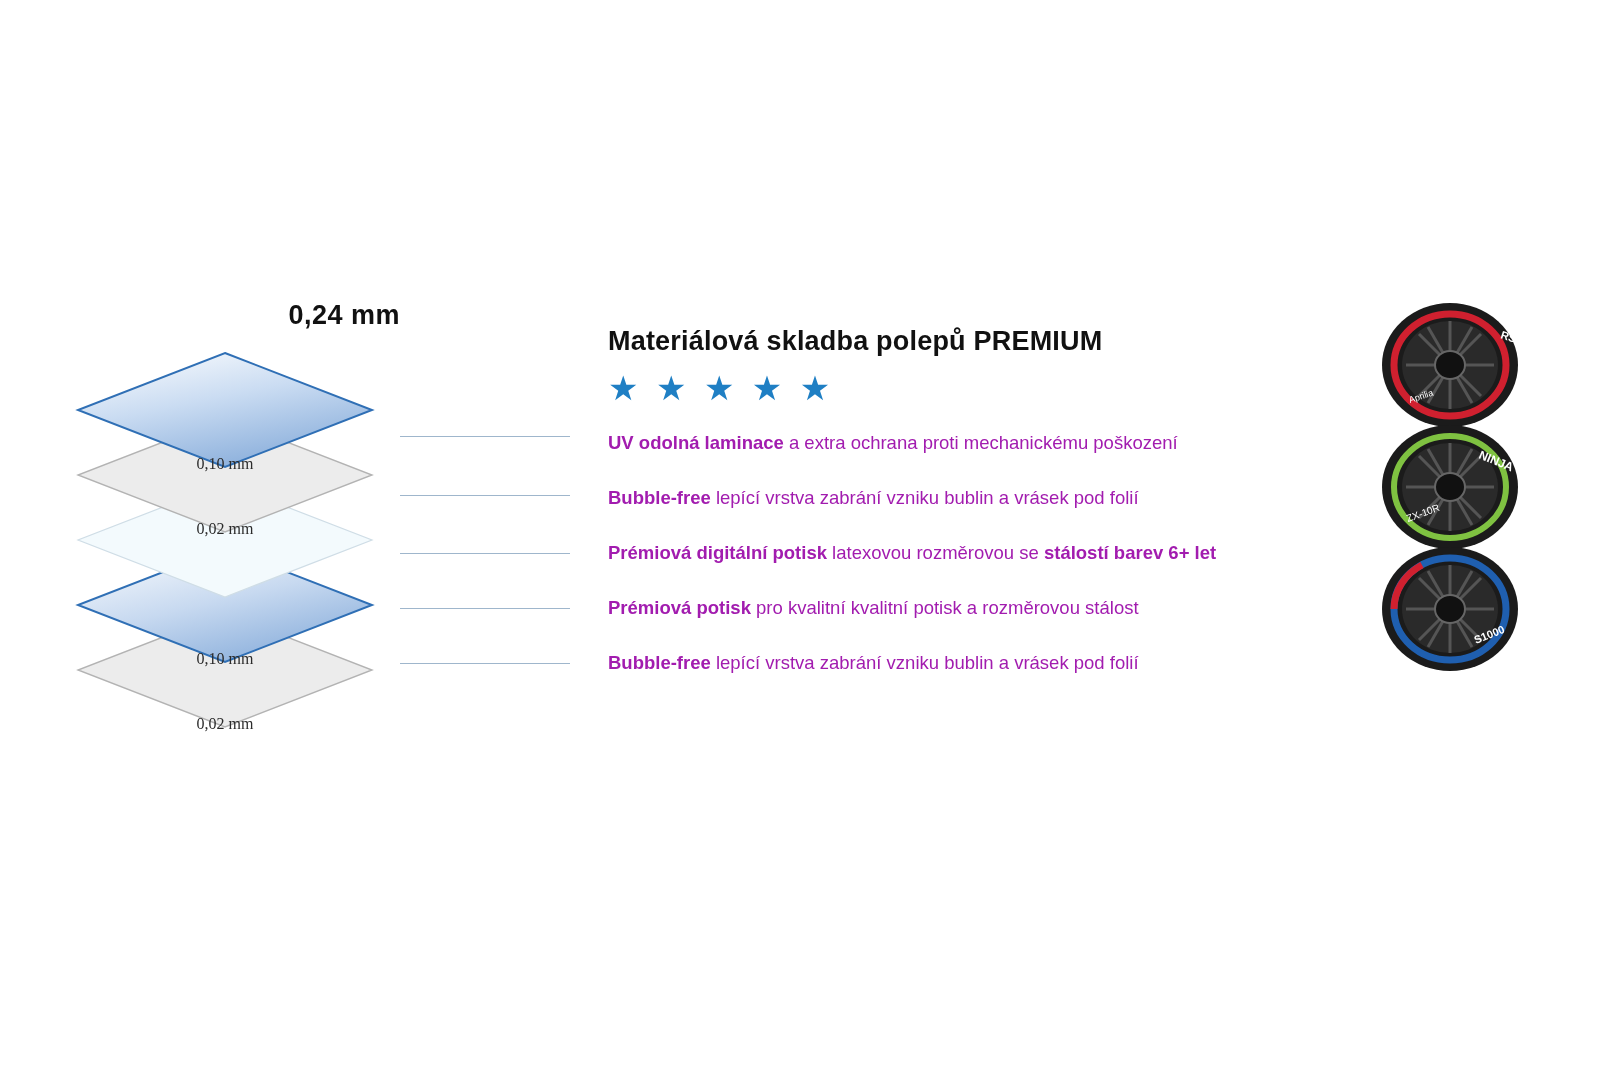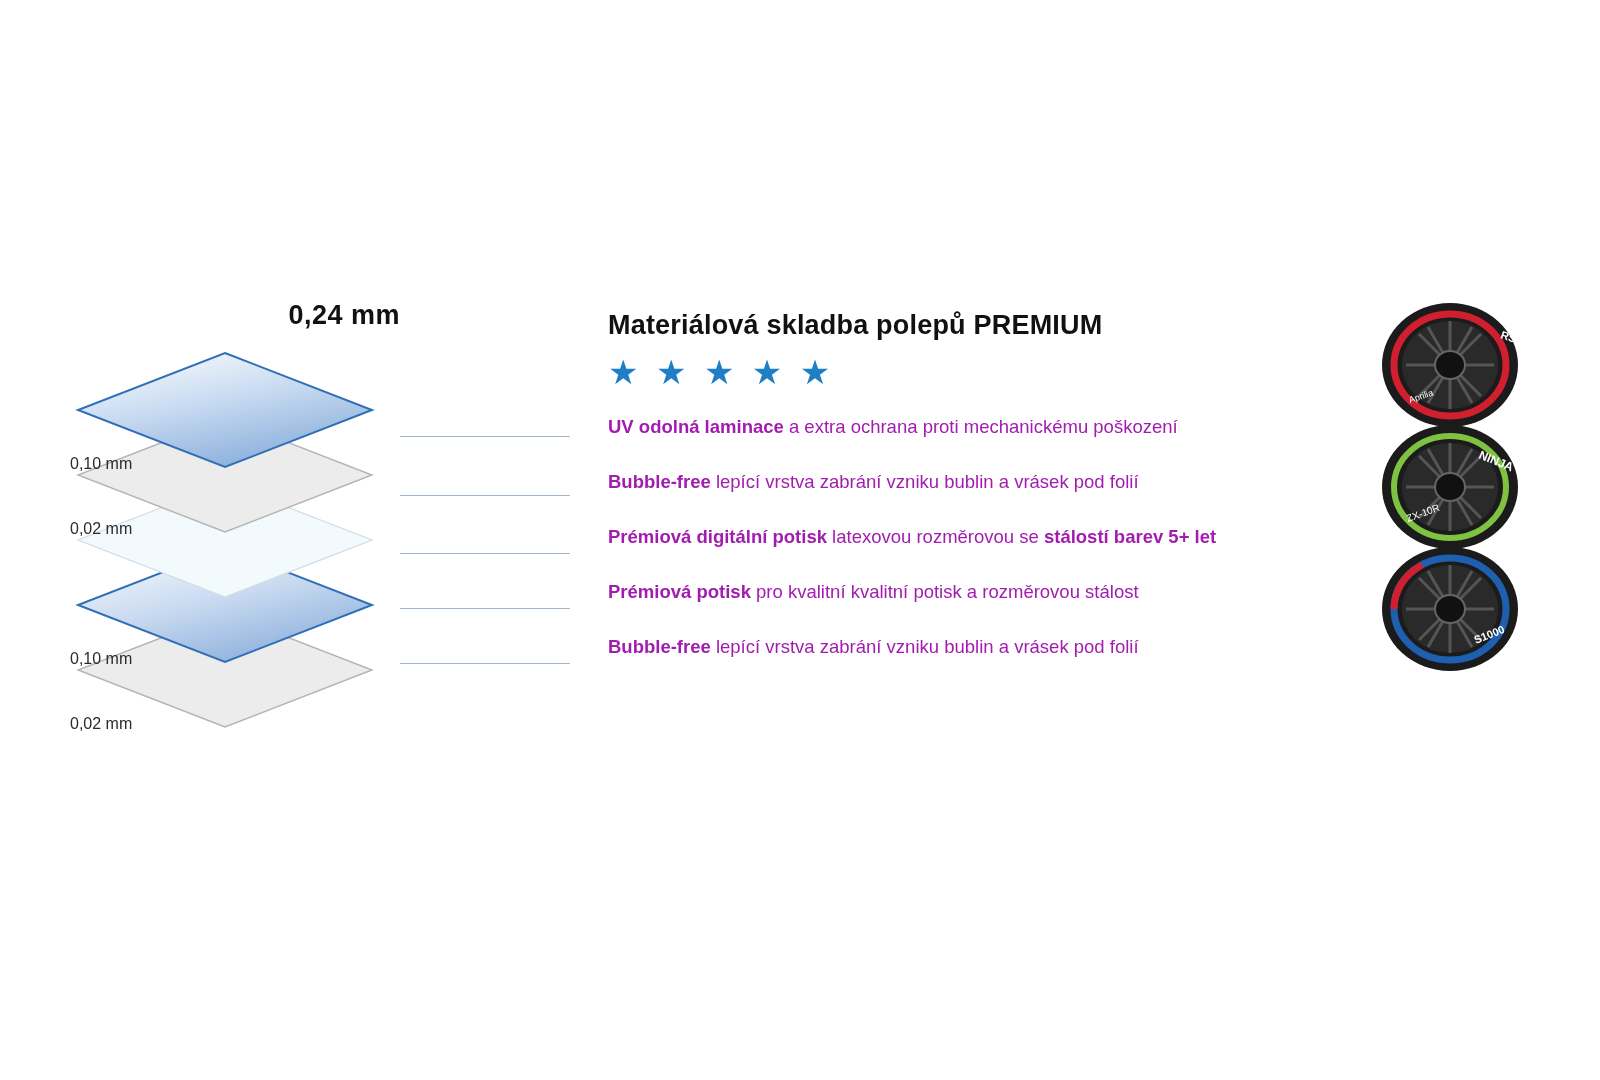--- a/index.html
+++ b/index.html
@@ -38,24 +38,24 @@
   .layer {
     position: absolute;
     left: 0;
     width: 310px;
     height: 130px;
   }
   .layer svg { display: block; }
   .layer-label {
     position: absolute;
     width: 310px;
-    text-align: left;
+    text-align: center;
     font-size: 16px;
     color: #2b2b2b;
-    font-family: Liberation Sans, sans-serif;
+    font-family: Liberation Serif, serif;
   }
   
   #layer-0 { top: 45px; }
   #layer-0-label { top: 45px; left: 0; margin-top: 110px; }
   #layer-1 { top: 110px; }
   #layer-1-label { top: 110px; left: 0; margin-top: 110px; }
   #layer-2 { top: 175px; }
   #layer-3 { top: 240px; }
   #layer-3-label { top: 240px; left: 0; margin-top: 110px; }
   #layer-4 { top: 305px; }
@@ -82,21 +82,21 @@
     position: absolute;
     left: 608px;
     top: 310px;
     width: 720px;
   }
   #panel-title {
     font-size: 27px;
     font-weight: bold;
     color: #111;
     letter-spacing: 0.2px;
-    margin: 0 0 14px 0;
+    margin: 16px 0 14px 0;
     white-space: nowrap;
   }
   #stars {
     margin: 0 0 26px 0;
     line-height: 1;
     white-space: nowrap;
   }
   .star {
     color: #1f7fc4;
     font-size: 34px;
@@ -209,21 +209,21 @@
 
   <div class="feature-row">
     <b>UV odolná laminace</b><span> a extra ochrana proti mechanickému poškození</span><b></b>
   </div>
 
   <div class="feature-row">
     <b>Bubble-free</b><span> lepící vrstva zabrání vzniku bublin a vrásek pod folií</span><b></b>
   </div>
 
   <div class="feature-row">
-    <b>Prémiová digitální potisk</b><span> latexovou rozměrovou se </span><b>stálostí barev 5+ let</b>
+    <b>Prémiová digitální potisk</b><span> latexovou rozměrovou se </span><b>stálostí barev 6+ let</b>
   </div>
 
   <div class="feature-row">
     <b>Prémiová potisk</b><span> pro kvalitní kvalitní potisk a rozměrovou stálost</span><b></b>
   </div>
 
   <div class="feature-row">
     <b>Bubble-free</b><span> lepící vrstva zabrání vzniku bublin a vrásek pod folií</span><b></b>
   </div>
 </div>

